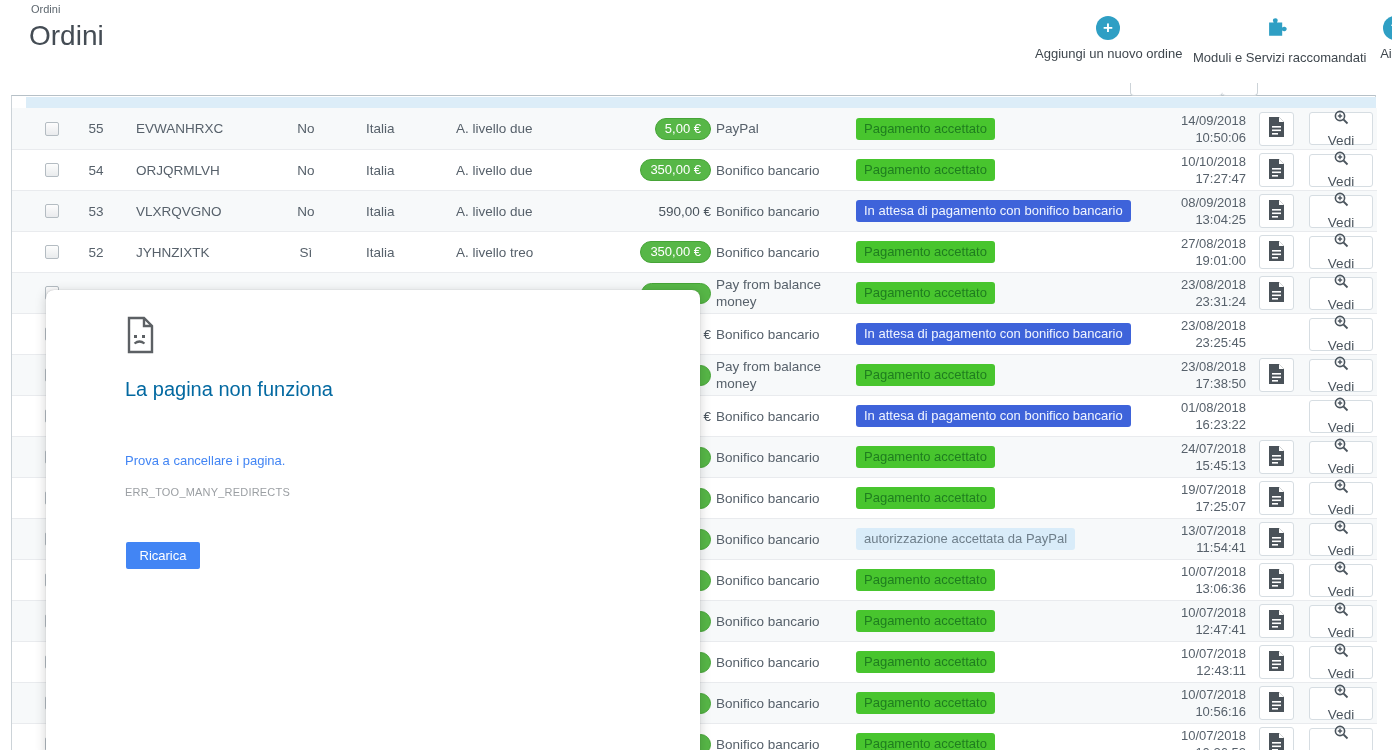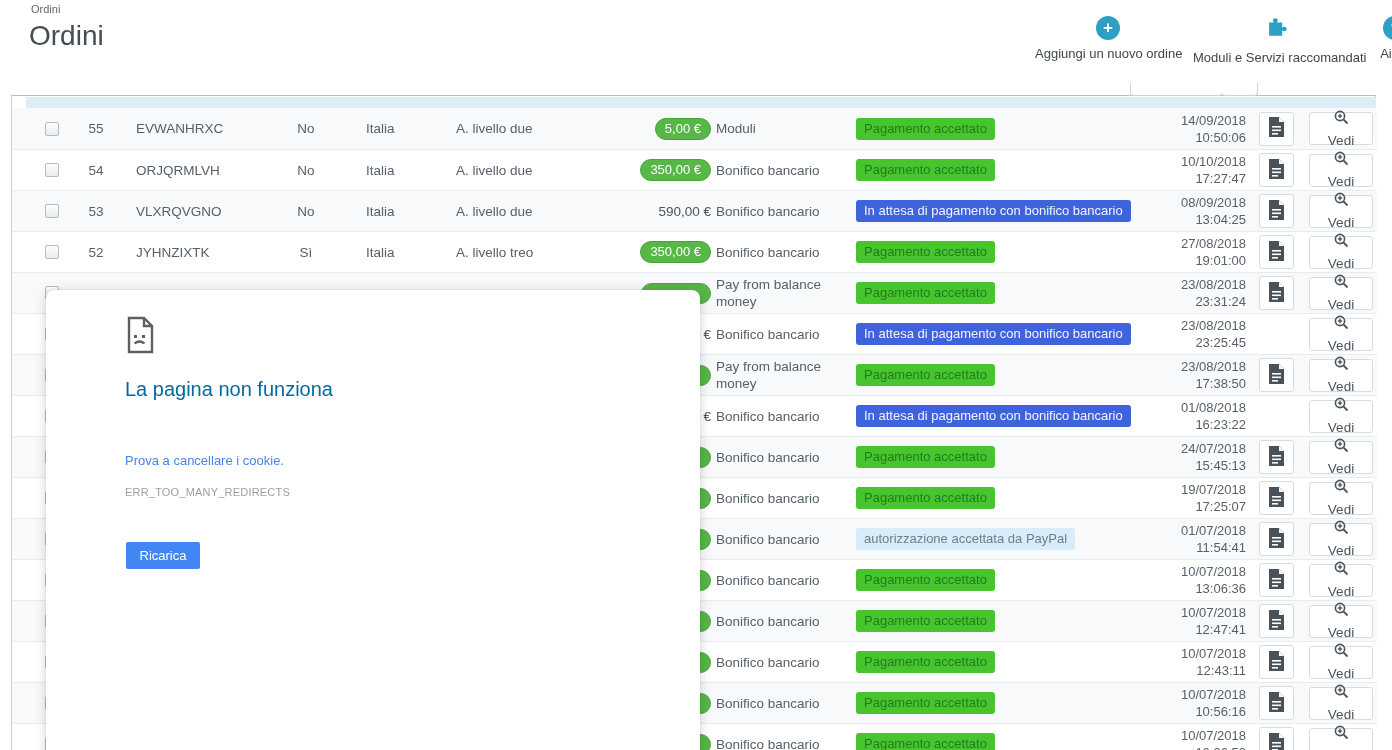--- a/index.html
+++ b/index.html
@@ -88,21 +88,21 @@
             <div class="checkbox"></div>
           </div>
           <div class="cell c-id">55</div>
           <div class="cell c-ref">EVWANHRXC</div>
           <div class="cell c-new">No</div>
           <div class="cell c-country">Italia</div>
           <div class="cell c-customer">A. livello due</div>
           <div class="cell c-price">
             <div class="price-pill">5,00 €</div>
           </div>
-          <div class="cell c-payment">Moduli</div>
+          <div class="cell c-payment">PayPal</div>
           <div class="cell c-status">
             <div class="badge badge-success">Pagamento accettato</div>
           </div>
           <div class="cell c-date">
             <div>
               <div>14/09/2018</div>
               <div>10:50:06</div>
             </div>
           </div>
           <div class="cell c-doc">
@@ -524,21 +524,21 @@
           <div class="cell c-customer"></div>
           <div class="cell c-price">
             <div class="price-pill sliver"></div>
           </div>
           <div class="cell c-payment">Bonifico bancario</div>
           <div class="cell c-status">
             <div class="badge badge-info">autorizzazione accettata da PayPal</div>
           </div>
           <div class="cell c-date">
             <div>
-              <div>01/07/2018</div>
+              <div>13/07/2018</div>
               <div>11:54:41</div>
             </div>
           </div>
           <div class="cell c-doc">
             <div class="icon-btn">
               <div class=""><svg width="17" height="20" viewBox="0 0 17 20">
                   <path fill="#4a5259" d="M1 0 H11 L16 5 V20 H1 Z"></path>
                   <path fill="#fff" d="M11 0 L16 5 H11 Z"></path>
                   <rect x="4" y="9" width="9" height="1.6" fill="#fff"></rect>
                   <rect x="4" y="12.5" width="9" height="1.6" fill="#fff"></rect>
@@ -817,18 +817,18 @@
         <g fill="none" stroke="#5c6064" stroke-width="2.4">
           <path d="M4 2 H19 L27 10 V36 H4 Z"></path>
           <path d="M19 2 V10 H27"></path>
         </g>
         <rect x="9" y="19" width="3" height="3" fill="#5c6064"></rect>
         <rect x="17" y="19" width="3" height="3" fill="#5c6064"></rect>
         <path d="M9.5 27.5 Q14.5 23.5 19.5 27.5" fill="none" stroke="#5c6064" stroke-width="2.2"></path>
       </svg>
     </div>
     <div class="err-title">La pagina non funziona</div>
-    <a class="err-link">Prova a cancellare i cookie.</a>
+    <a class="err-link">Prova a cancellare i pagina.</a>
     <div class="err-code">ERR_TOO_MANY_REDIRECTS</div>
     <button class="reload-btn">Ricarica</button>
   </div>
 
 </div>
 
 </body></html>

